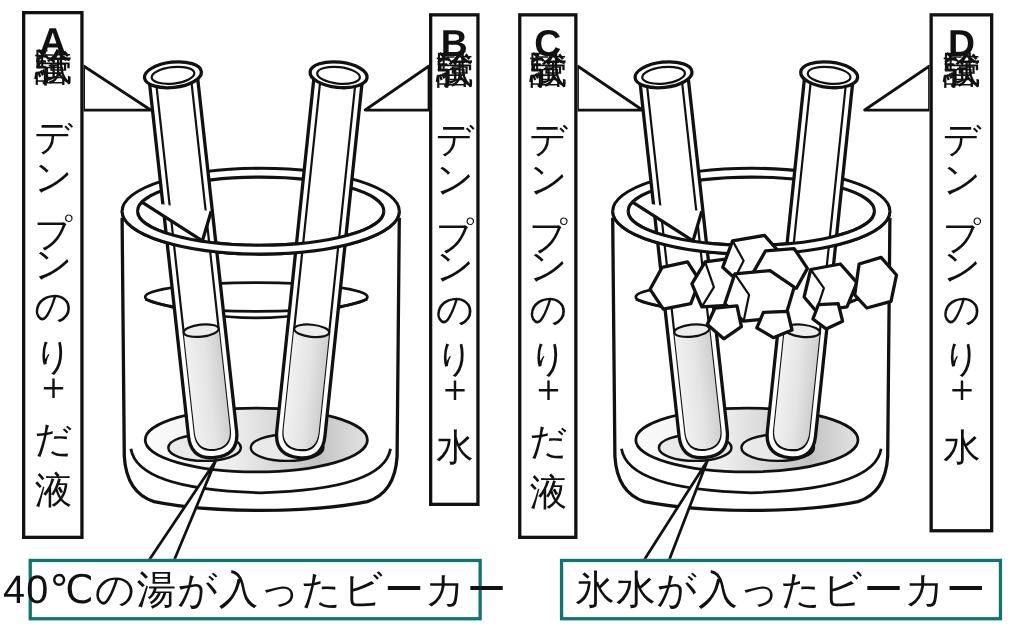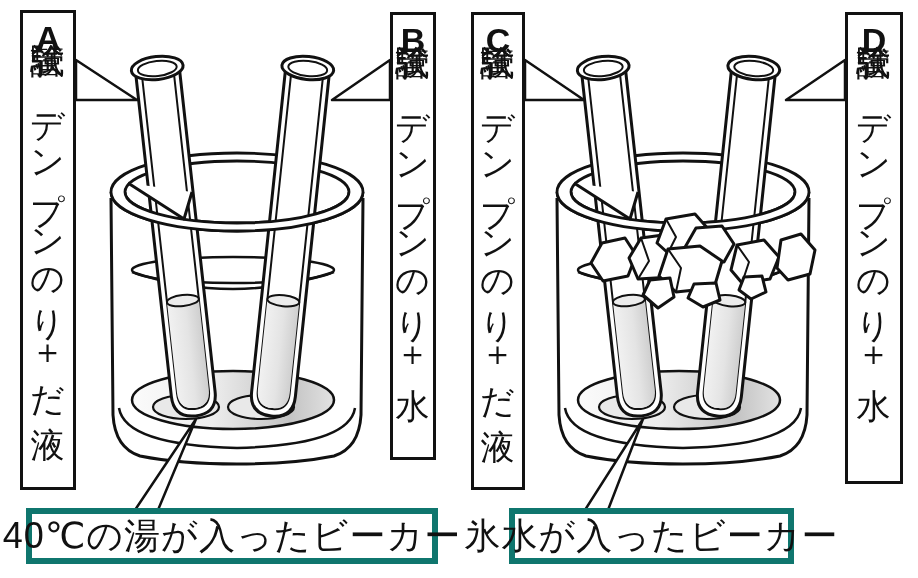--- a/index.html
+++ b/index.html
@@ -12,21 +12,21 @@
     position:absolute;box-sizing:border-box;background:#fff;border:3px solid #111;
     display:flex;justify-content:center;align-items:flex-start;padding:3px 0;
   }
   .vtext{
     writing-mode:vertical-rl;text-orientation:upright;
     font-size:34px;line-height:1.06;letter-spacing:1px;white-space:nowrap;
   }
   .vtext .tube-id{font-weight:700;}
   .vtext .tube-contents{padding-inline-start:0.85em;}
   .caption{
-    position:absolute;box-sizing:border-box;background:#fff;border:6px solid #0f766e;
+    position:absolute;box-sizing:border-box;background:#fff;border:3px solid #0f766e;
     display:flex;align-items:center;justify-content:center;
     font-size:36px;letter-spacing:1px;white-space:nowrap;
   }
 </style>
 </head>
 <body>
 
 <div class="stage">
 
   <svg width="918" height="578" viewBox="0 0 918 578">
@@ -123,17 +123,17 @@
   </div>
 
   <div class="vlabel" style="left:845px;top:12px;width:58px;height:472px;">
     <div class="vtext"><span>試験管</span><span class="tube-id">D</span><span class="tube-contents">デンプンのり＋水</span></div>
   </div>
 
   <div class="caption" style="left:26px;top:508px;width:412px;height:56px;">
     <span>40℃の湯が入ったビーカー</span>
   </div>
 
-  <div class="caption" style="left:509px;top:508px;width:285px;height:56px;font-family:Liberation Mono, monospace;">
+  <div class="caption" style="left:509px;top:508px;width:402px;height:56px;font-family:Liberation Mono, monospace;">
     <span>氷水が入ったビーカー</span>
   </div>
 
 </div>
 
 </body></html>

